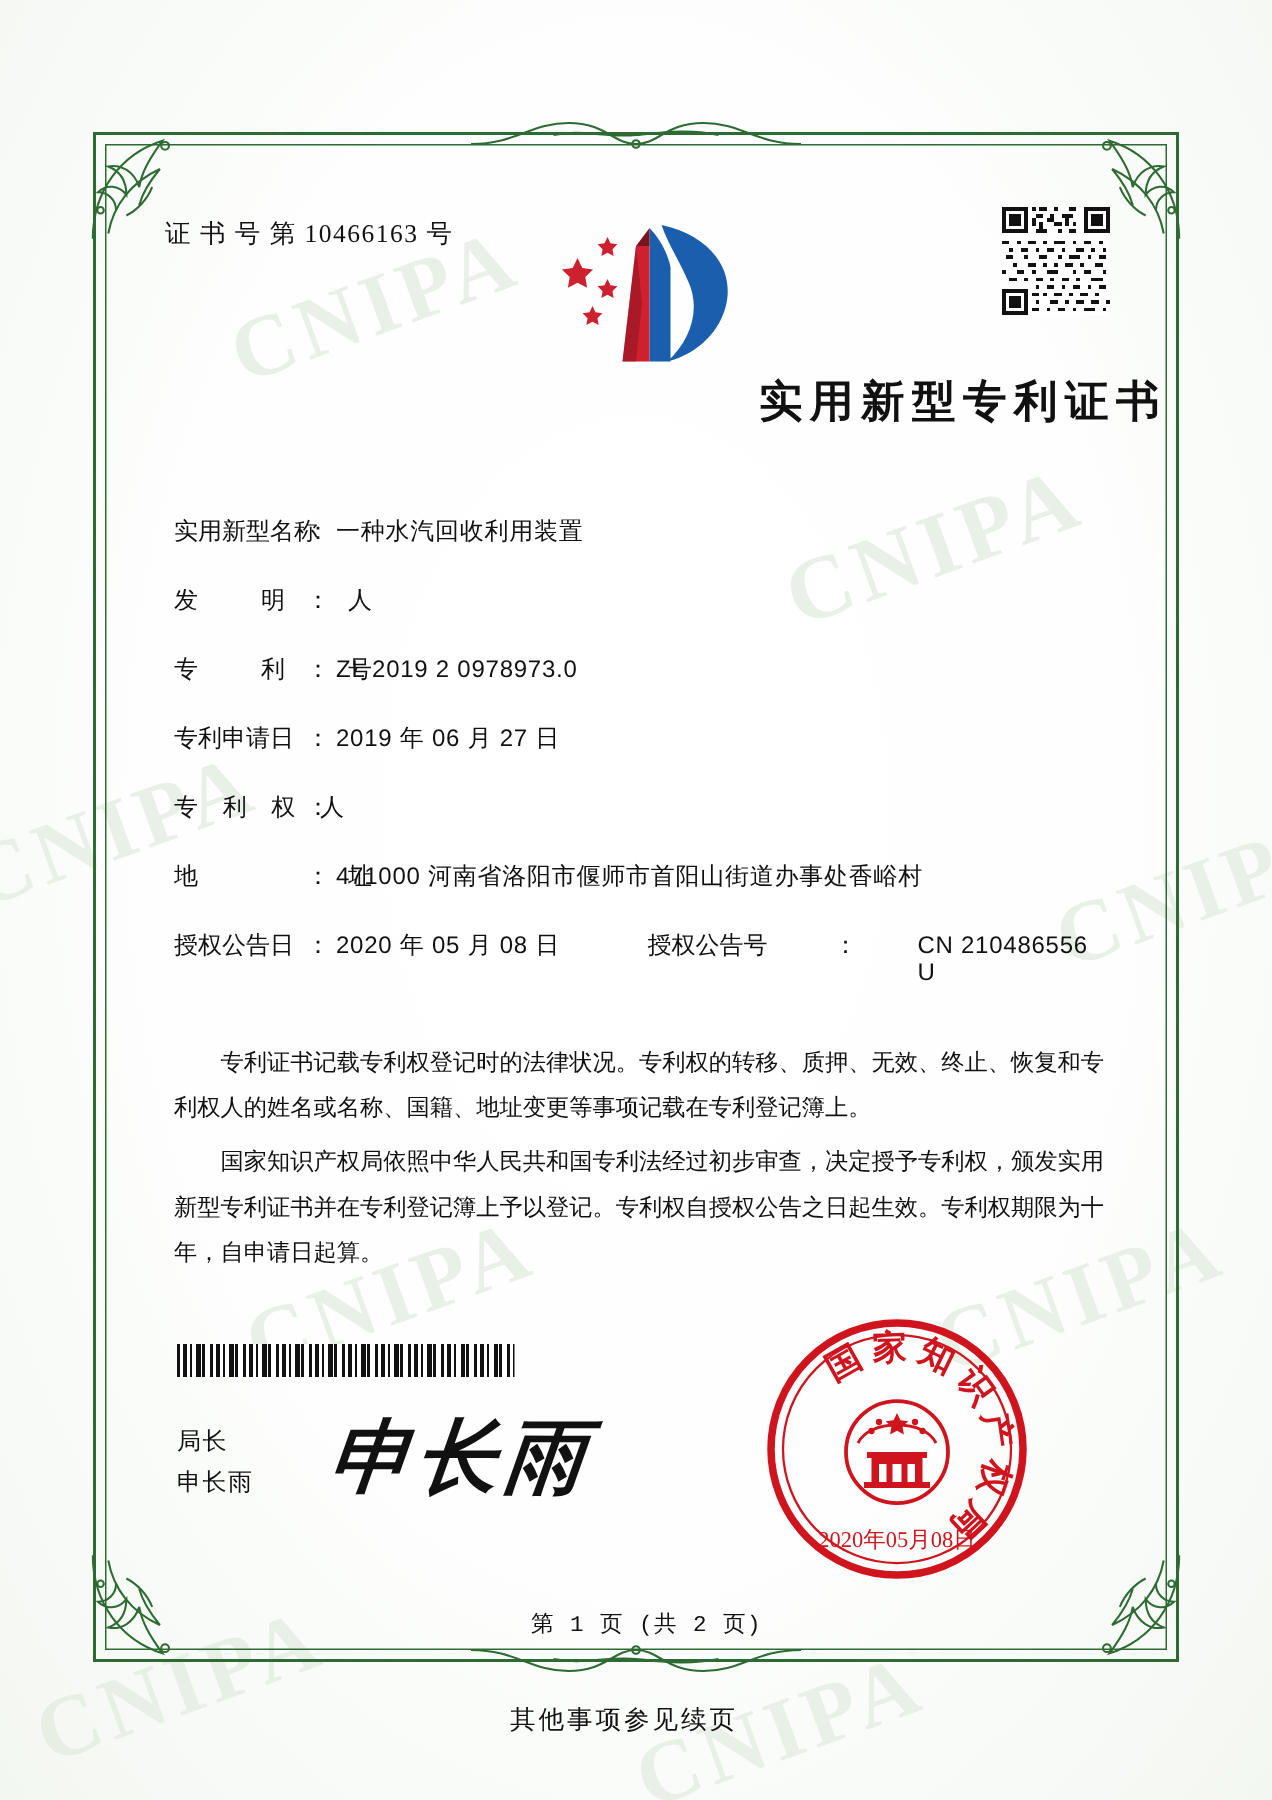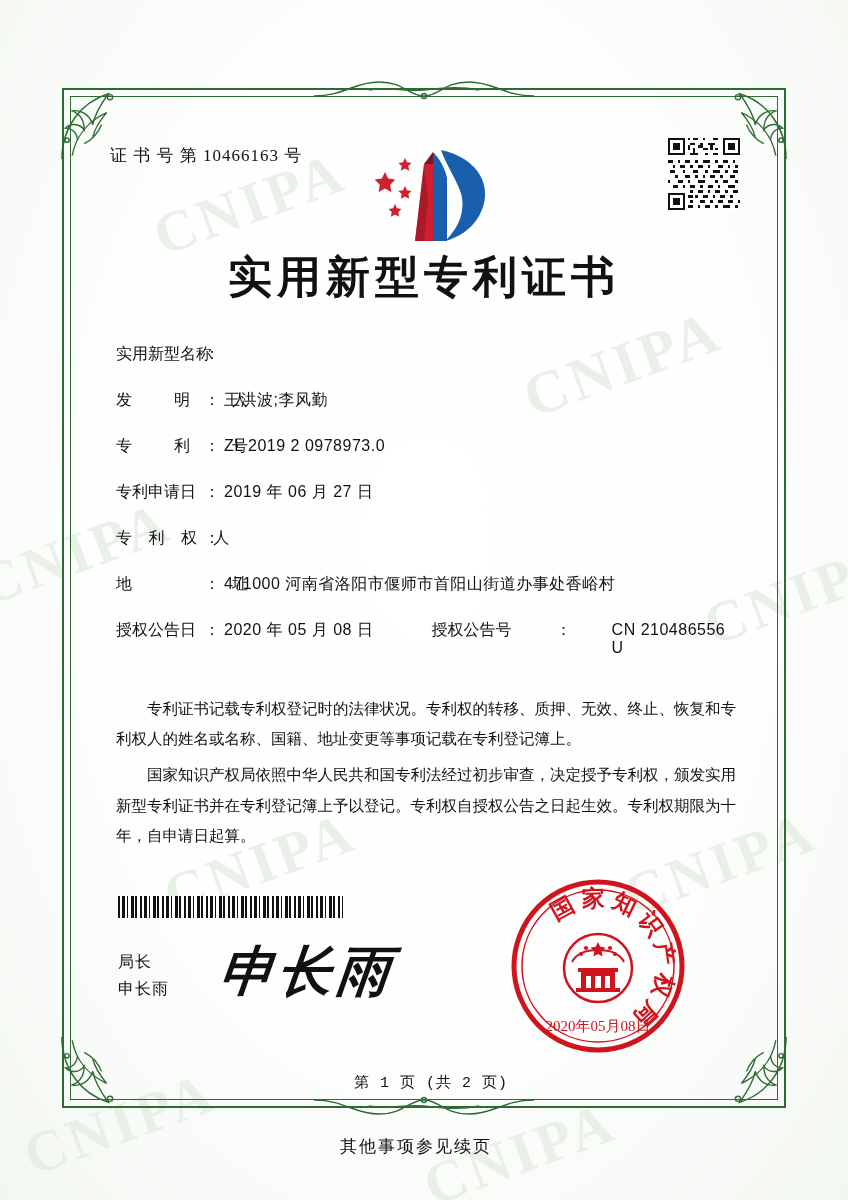--- a/index.html
+++ b/index.html
@@ -81,24 +81,24 @@
 
   
   .logo{
     position:absolute;left:50%;top:46px;transform:translateX(-50%);
     width:190px;height:105px;
   }
   .logo svg{display:block;width:190px;height:105px;}
 
   .title{
     position:absolute;left:0;right:0;top:152px;
-    text-align:center;
+    text-align:right;
     font-family:"Liberation Serif","DejaVu Serif",serif;
     font-weight:700;
-    font-size:44px;
+    font-size:29px;
     letter-spacing:5px;
     color:#111;
   }
 
   .fields{
     position:absolute;left:46px;right:40px;top:248px;
     font-family:Liberation Sans, sans-serif;
     font-size:16px;
     color:#111;
   }
@@ -380,26 +380,26 @@
       </svg>
     </div>
 
     <div class="title">实用新型专利证书</div>
 
     <div class="fields">
 
       <div class="field-row">
         <div class="field-label">实用新型名称</div>
         <div class="field-colon">：</div>
+        <div class="field-value">一种水汽回收利用装置</div>
       </div>
 
       <div class="field-row">
         <div class="field-label sp2">发　明　人</div>
         <div class="field-colon">：</div>
-        <div class="field-value">王洪波;李风勤</div>
       </div>
 
       <div class="field-row">
         <div class="field-label sp2">专　利　号</div>
         <div class="field-colon">：</div>
         <div class="field-value">ZL 2019 2 0978973.0</div>
       </div>
 
       <div class="field-row">
         <div class="field-label">专利申请日</div>

